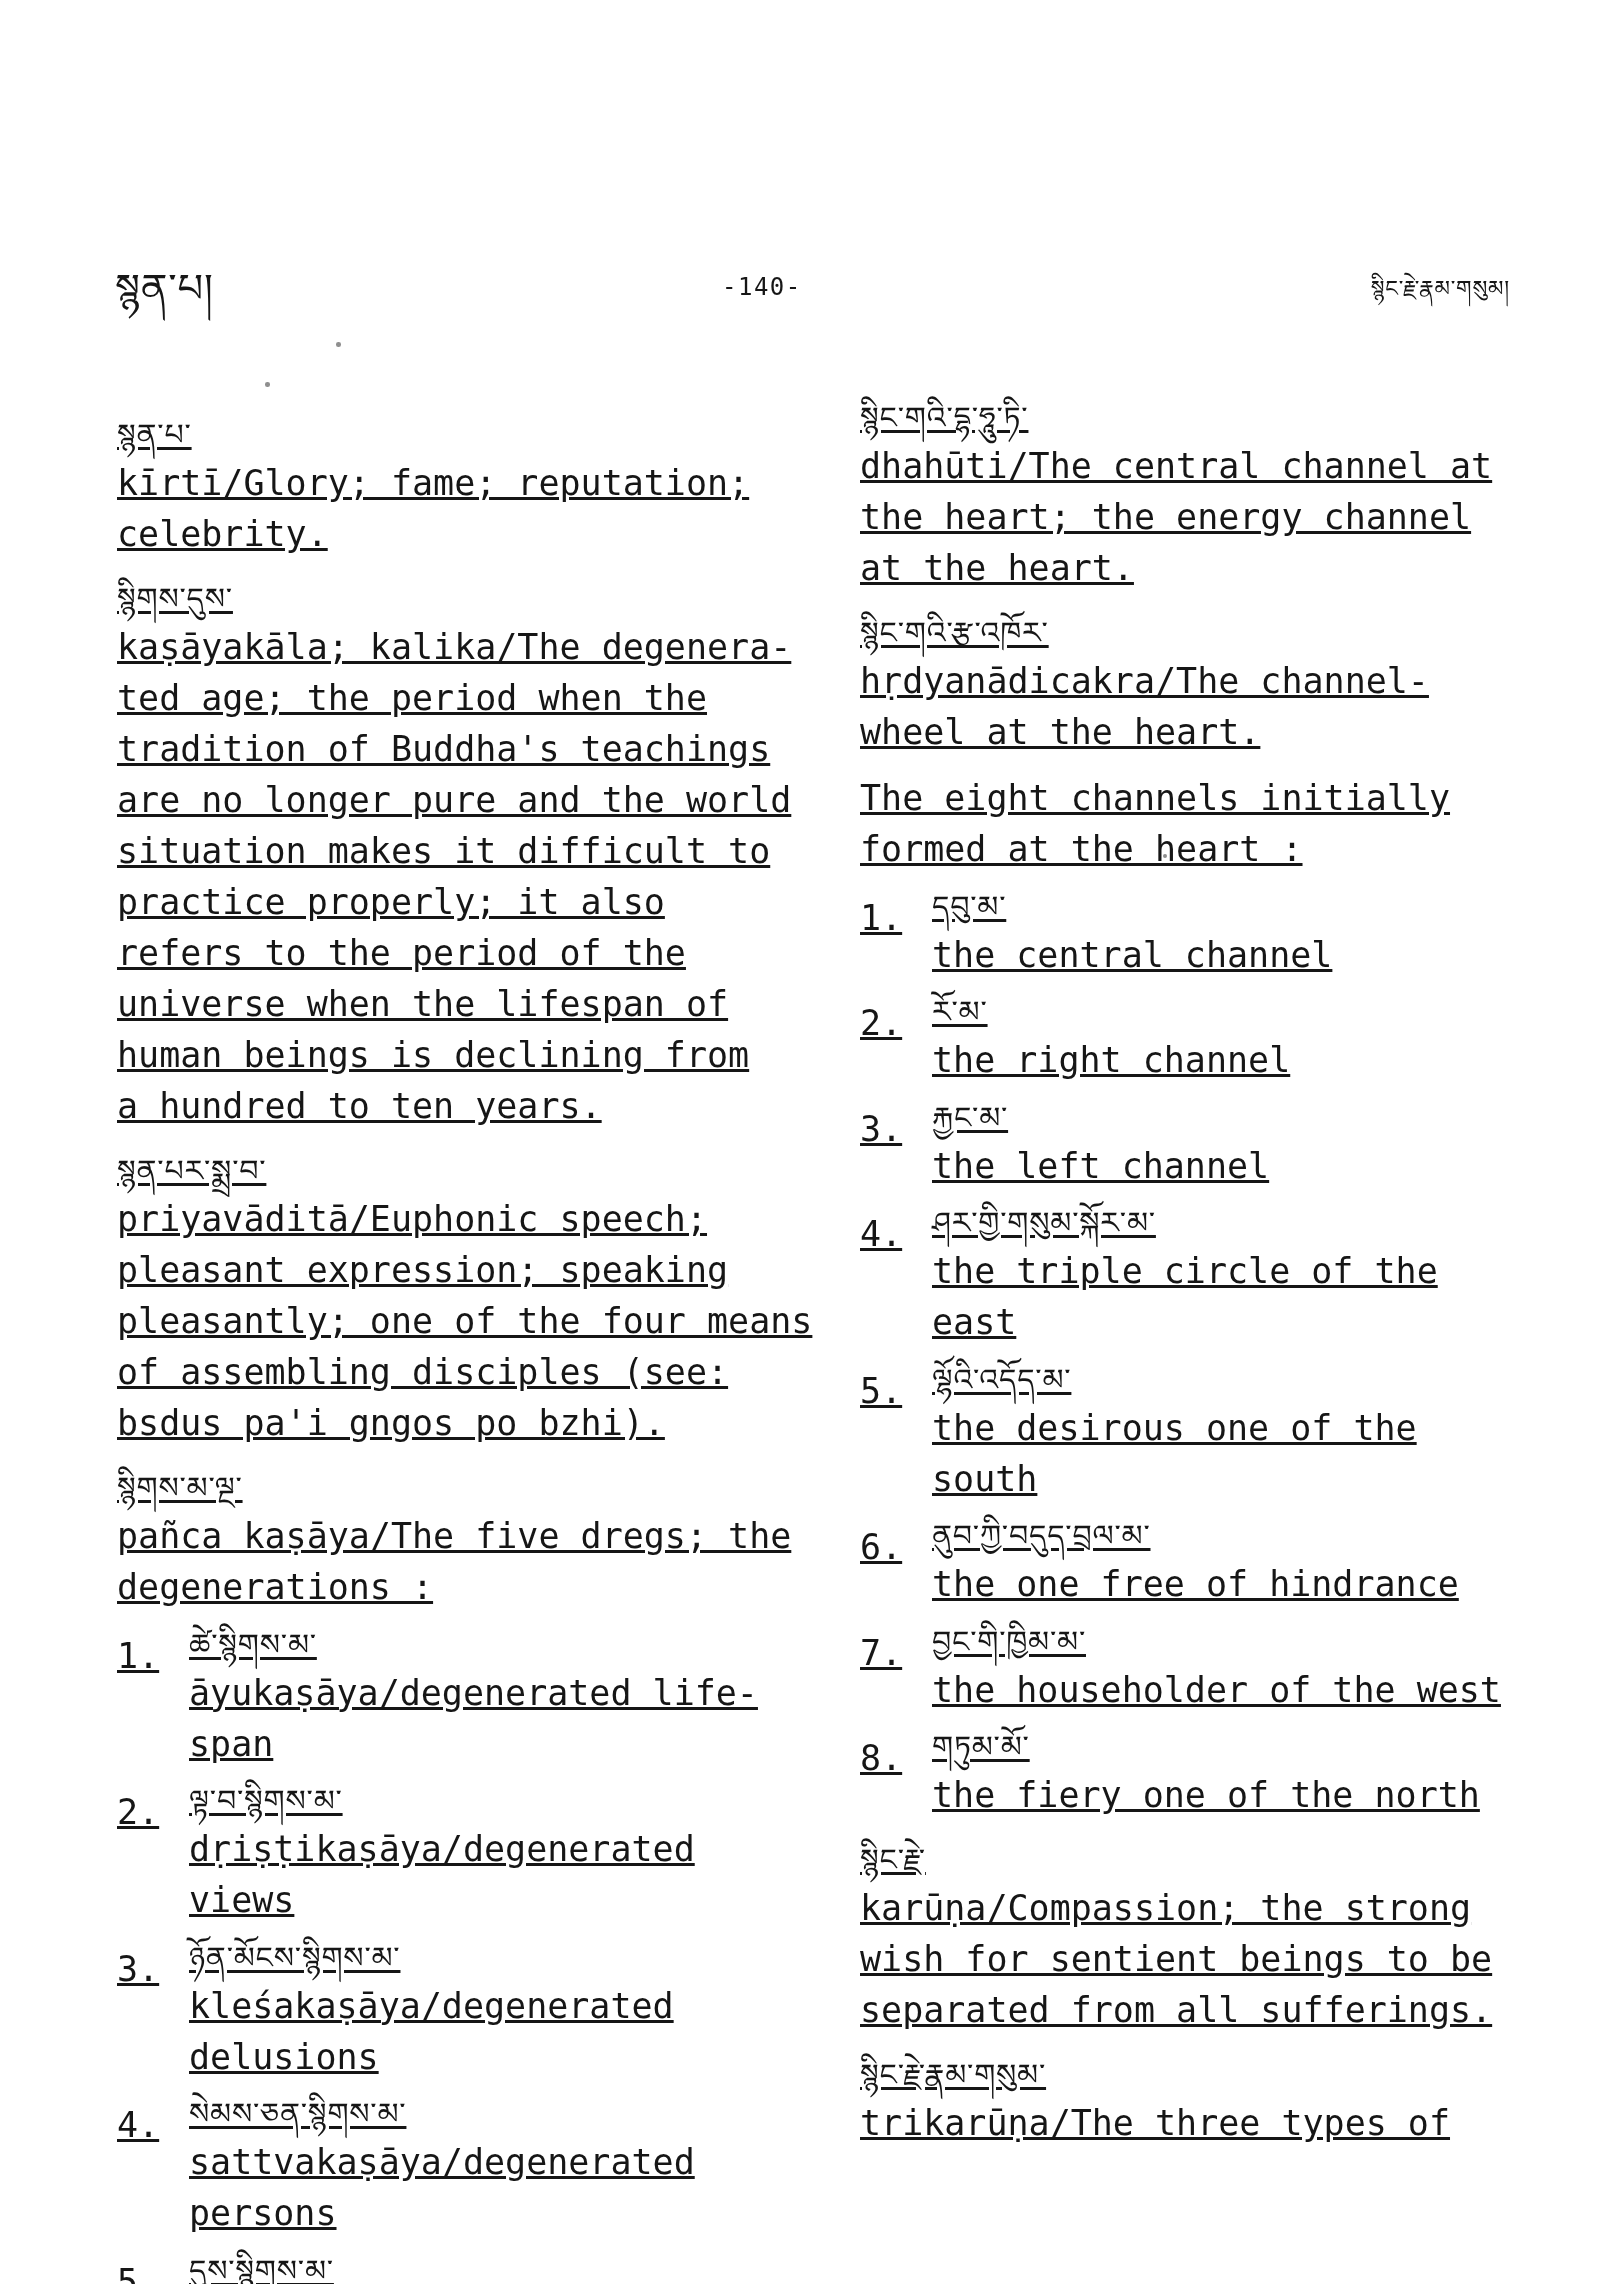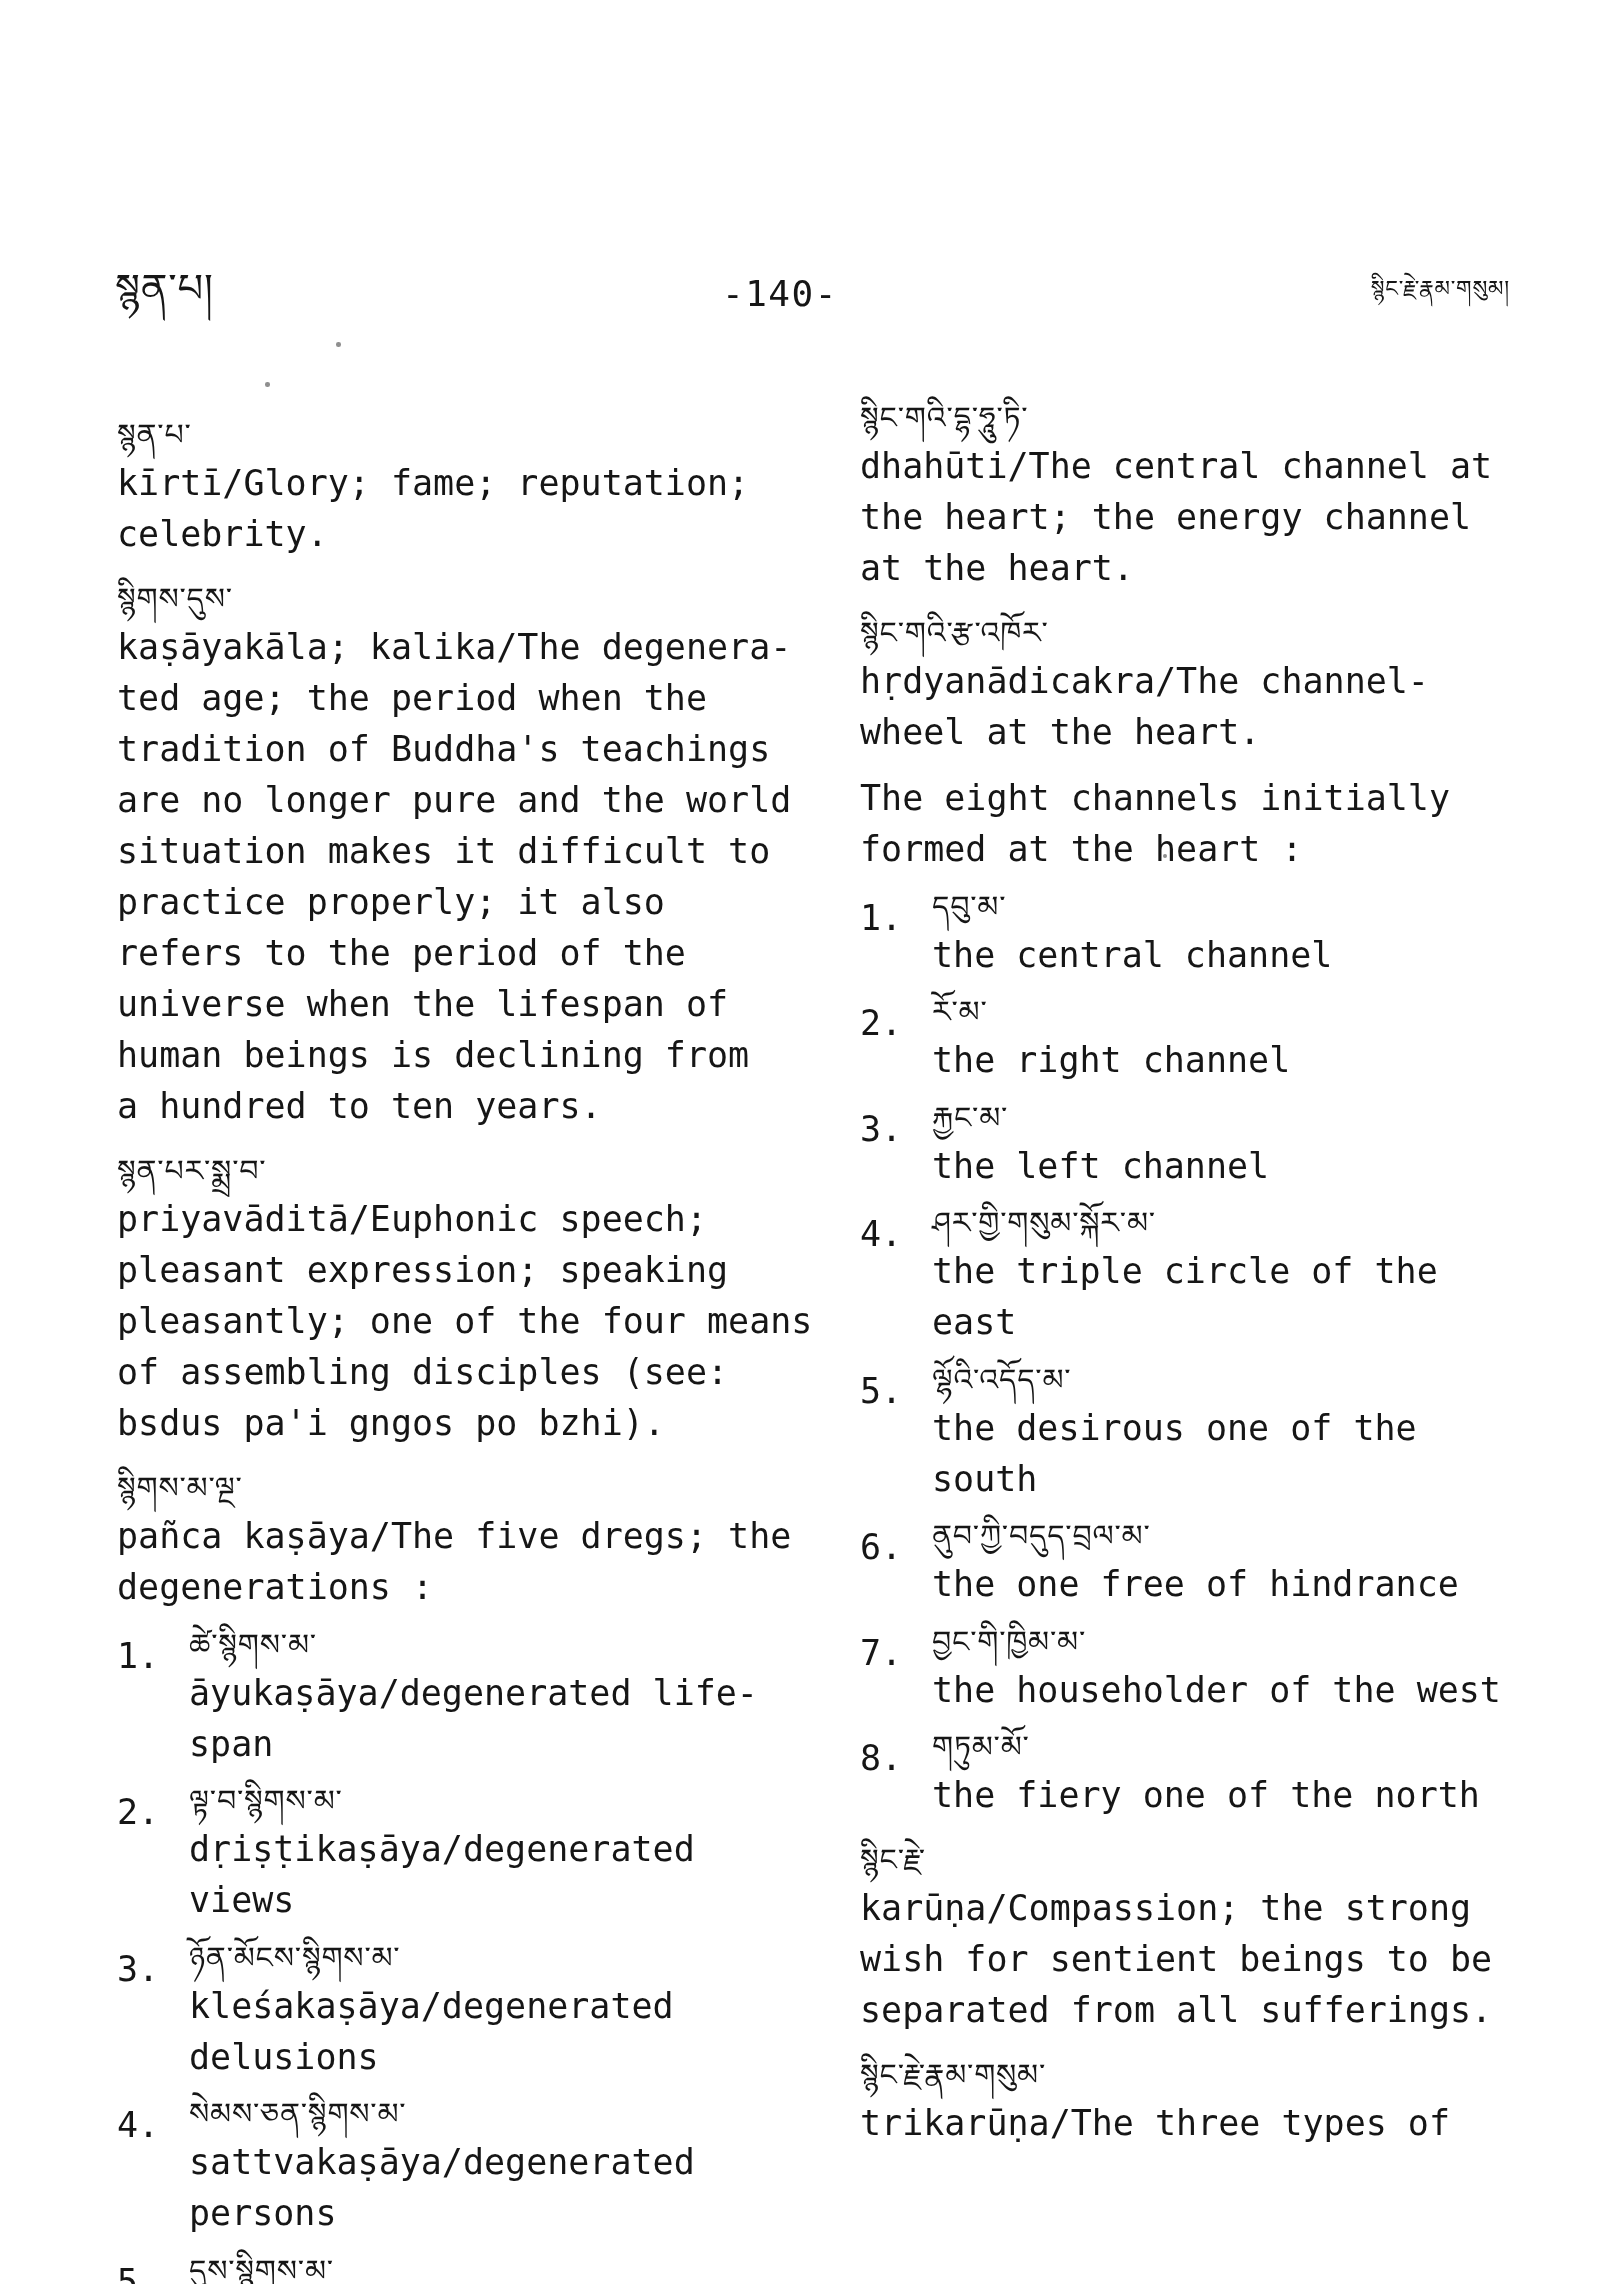--- a/index.html
+++ b/index.html
@@ -31,21 +31,21 @@
     position: absolute;
     left: 115px;
     top: 265px;
     font-size: 40px;
     text-align: center;
   }
   .page-number {
     position: absolute;
     left: 722px;
     top: 273px;
-    font-size: 36px;
+    font-size: 24px;
     letter-spacing: 1.5px;
   }
   .header-right {
     position: absolute;
     right: 107px;
     top: 265px;
     font-size: 22px;
   }
   .col {
     position: absolute;
@@ -55,20 +55,21 @@
     top: 411px;
     width: 724px;
   }
   .col-right {
     left: 860px;
     top: 394px;
     width: 713px;
   }
   .entry {
     margin-top: 15px;
+    text-decoration: underline;
   }
   .entry:first-child {
     margin-top: 0;
   }
   .items {
     margin-top: 3px;
   }
   .item {
     display: flex;
     align-items: flex-start;

